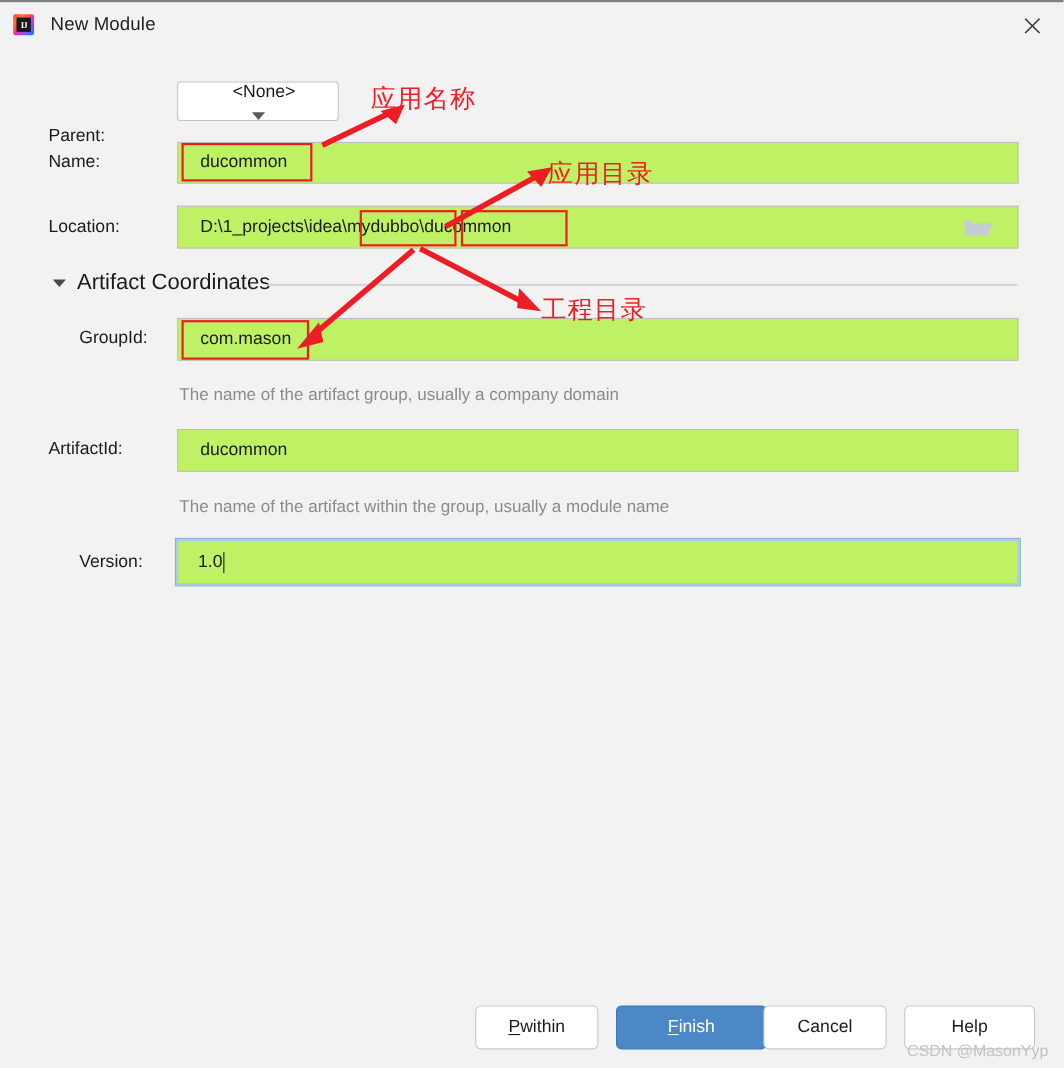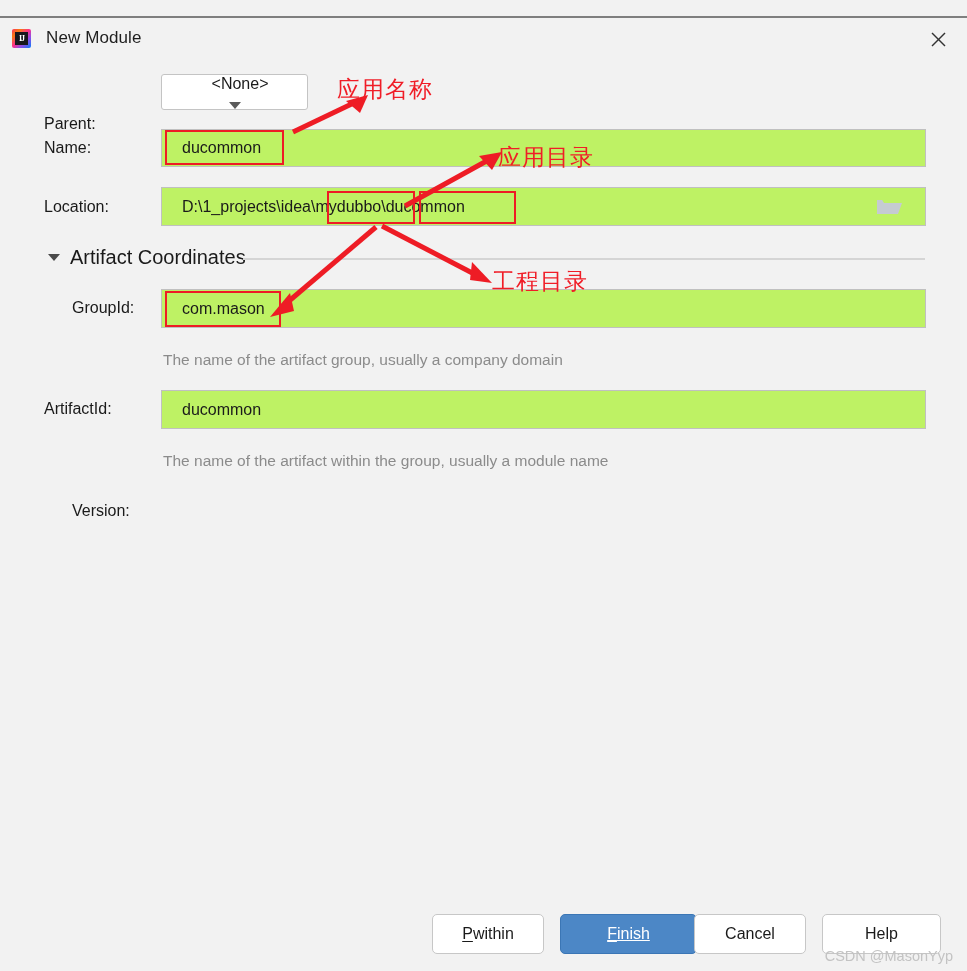--- a/index.html
+++ b/index.html
@@ -19,21 +19,20 @@
 
   
   .titlebar {
     position: absolute;
     left: 0; top: 0;
     width: 967px;
     height: 41px;
     background: #f2f2f2;
     border-top: 2px solid #7f7f7f;
     box-sizing: border-box;
-    margin-top: 16px;
   }
   .app-icon {
     position: absolute;
     left: 12px; top: 11px;
     width: 19px; height: 19px;
     border-radius: 2px;
     background: linear-gradient(135deg, #fe315d 0%, #f97a12 22%, #ff318c 48%, #8d4ee8 70%, #087cfa 100%);
     display: flex;
     align-items: center;
     justify-content: center;
@@ -296,20 +295,24 @@
   </div>
   <div class="hint" style="left:163px; top:310px;">The name of the artifact group, usually a company domain</div>
 
   <div class="lbl" style="left:44px; top:359px;">ArtifactId:</div>
   <div class="field" style="left:161px; top:349px; width:765px; height:39px;">
     <span>ducommon</span>
   </div>
   <div class="hint" style="left:163px; top:411px;">The name of the artifact within the group, usually a module name</div>
 
   <div class="lbl" style="left:72px; top:461px;">Version:</div>
+  <div class="field focused" style="left:159px; top:448px; width:769px; height:44px;">
+    <span>1.0</span>
+      <span class="caret"></span>
+  </div>
 
 </div>
 
 <div class="redbox" style="left:165px; top:130px; width:119px; height:35px;"></div>
 <div class="redbox" style="left:327px; top:191px; width:88px; height:33px;"></div>
 <div class="redbox" style="left:419px; top:191px; width:97px; height:33px;"></div>
 <div class="redbox" style="left:165px; top:291px; width:116px; height:36px;"></div>
 
 <svg class="arrow-svg" style="left:290px; top:95px;" width="80" height="40" viewBox="0 0 80 40">
   <path d="M3 37 L70 5" stroke="#ee1c25" stroke-width="5" fill="none"></path>
@@ -330,19 +333,19 @@
 <svg class="arrow-svg" style="left:260px; top:225px;" width="120" height="95" viewBox="0 0 120 95">
   <path d="M116 2 L22 82" stroke="#ee1c25" stroke-width="5" fill="none"></path>
   <path d="M10 92 L30 68 L34 86 Z" fill="#ee1c25"></path>
 </svg>
 <div class="redtext" style="left:492px; top:266px;">工程目录</div>
 
 <div class="btnbar">
   <div class="btn" style="left:432px; width:112px;">
       <span><u>P</u><span>within</span></span>
     </div>
-  <div class="btn primary" style="left:560px; width:137px;text-decoration:underline;">
+  <div class="btn primary" style="left:560px; width:137px;">
       <span><u>F</u><span>inish</span></span>
     </div>
   <div class="btn" style="left:822px; width:119px;">Help</div>
   <div class="btn" style="left:694px; width:112px;">Cancel</div>
   <div class="watermark">CSDN @MasonYyp</div>
 </div>
 
 </body></html>

